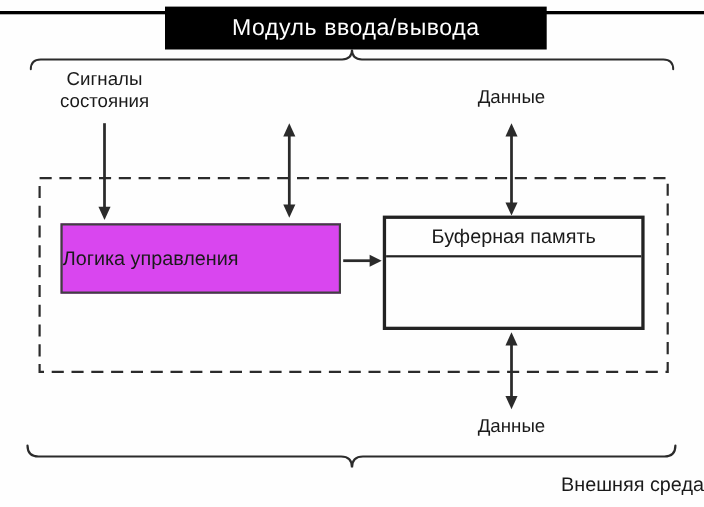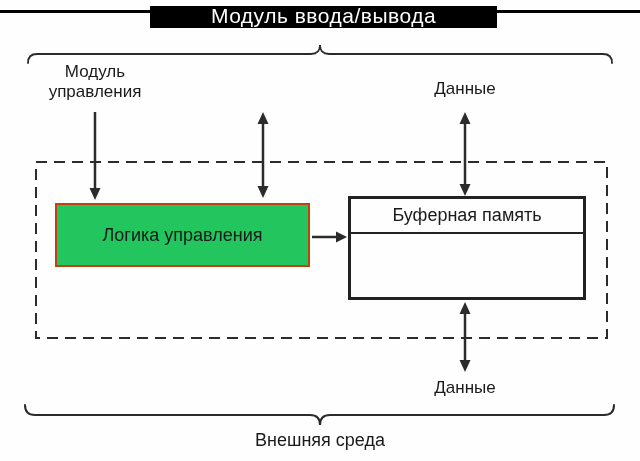--- a/index.html
+++ b/index.html
@@ -19,49 +19,49 @@
   .abs { position: absolute; }
   .rule {
     background: #000000;
     height: 3px;
     top: 10px;
   }
   .title-bar {
     left: 150px;
     top: 6px;
     width: 347px;
-    height: 22px;
+    height: 39px;
     background: #000000;
     display: flex;
-    align-items: flex-end;
+    align-items: center;
     justify-content: center;
   }
   .title-bar span {
     color: #ffffff;
     font-size: 21px;
     letter-spacing: 0.5px;
   }
   .label {
     font-size: 17px;
     line-height: 1.2;
     text-align: center;
   }
   .overlay {
     left: 0;
     top: 0;
     width: 640px;
     height: 461px;
     pointer-events: none;
   }
   .box {
-    border: 2px solid #c2410c;
-    background: #22c55e;
+    border: 2px solid #404040;
+    background: #d946ef;
     display: flex;
     align-items: center;
-    justify-content: center;
+    justify-content: flex-start;
     font-size: 18px;
     box-sizing: border-box;
     text-align: center;
   }
   .logic-box {
     left: 55px;
     top: 203px;
     width: 255px;
     height: 64px;
   }
@@ -85,21 +85,21 @@
   }
   .cell-buffer {
     height: 33px;
     border-bottom: 2px solid #222222;
   }
   .cell-converter { flex: 1; }
   .env-label {
     left: 0;
     top: 430px;
     width: 640px;
-    text-align: center;
+    text-align: right;
     font-size: 18px;
   }
   svg .stroke {
     stroke: #2b2b2b;
     fill: none;
   }
   svg .head { fill: #2b2b2b; stroke: none; }
 </style>
 </head>
 <body>
@@ -149,21 +149,21 @@
     <g>
       <line class="stroke" stroke-width="2.5" x1="312" y1="237" x2="337" y2="237"></line>
       <polygon class="head" points="336,231.5 336,242.5 347,237"></polygon>
     </g>
 
     <g>
       <path class="stroke" stroke-width="2" stroke-linecap="round" d="M25,405 Q25,415 35,415 L310,415 Q320,415 320,425 Q320,415 330,415 L604,415 Q614,415 614,405"></path>
     </g>
   </svg>
 
-  <div class="abs label" style="left:28px; top:62px; width:134px;">Модуль управления</div>
+  <div class="abs label" style="left:28px; top:62px; width:134px;">Сигналы состояния</div>
   <div class="abs label" style="left:415px; top:79px; width:100px;">Данные</div>
 
   <div class="abs box logic-box">
     <span>Логика управления</span>
   </div>
 
   <div class="abs right-block">
     <div class="cell cell-buffer">
       <span>Буферная память</span>
     </div>

